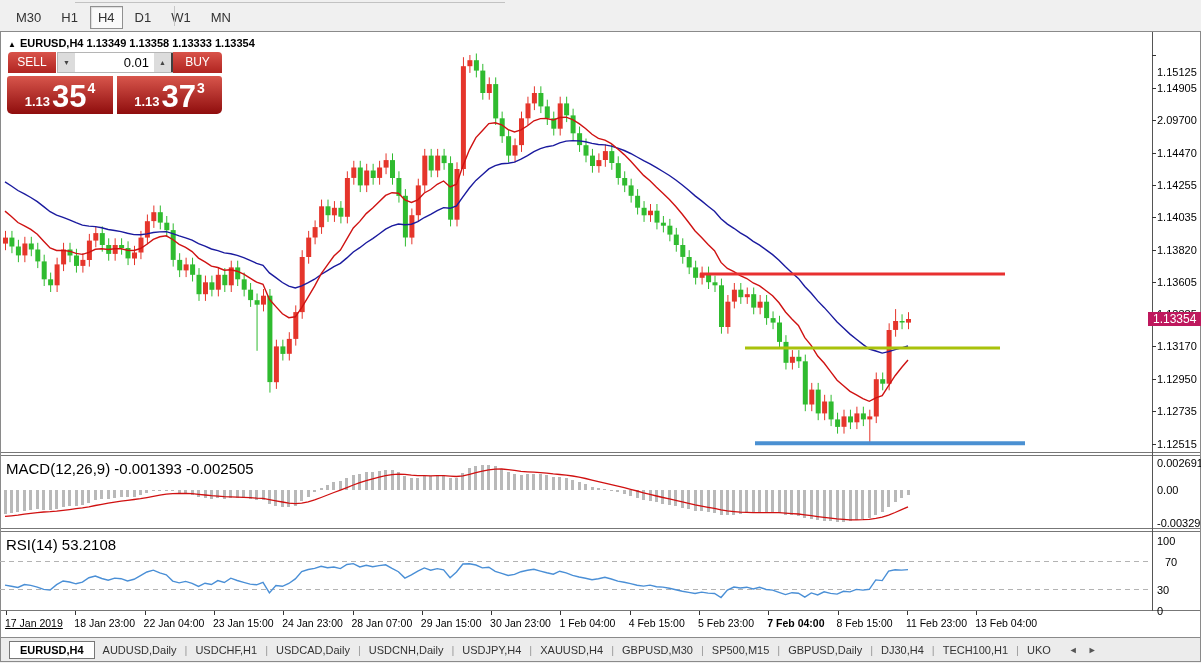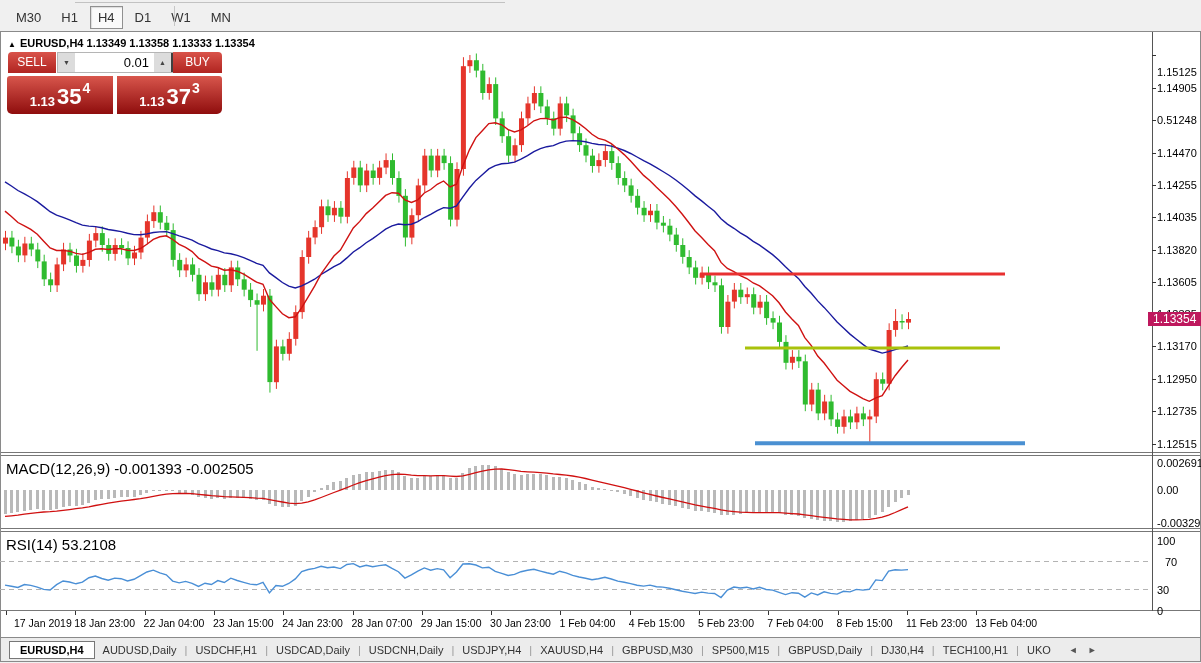--- a/index.html
+++ b/index.html
@@ -38,21 +38,21 @@
   .btn-sell,.btn-buy { position:absolute; top:0; height:21px; background:linear-gradient(#d9534a,#b02420); color:#fff; font-size:12px; text-align:center; line-height:21px; cursor:default; }
   .btn-sell { left:1px; width:48px; border-radius:4px 0 0 0; }
   .btn-buy { left:166px; width:49px; border-radius:0 4px 0 0; }
   .vol-wrap { position:absolute; left:50px; top:0; width:136px; height:21px; background:#404040; border:1px solid #b5b5b5; display:flex; }
   .spin { width:17px; height:19px; background:#dcdcdc; color:#444; font-size:7px; text-align:center; line-height:19px; cursor:default; }
   .vol-input { width:79px; height:19px; border:none; outline:none; text-align:right; font-size:13px; padding-right:5px; font-family:"Liberation Sans",sans-serif; }
   .price-panel { position:absolute; top:24px; height:38px; background:linear-gradient(#d8564c,#8f0d0d); color:#fff; display:flex; align-items:flex-end; justify-content:center; padding-bottom:2px; cursor:default; }
   .pp-sell { left:0; width:106px; border-radius:3px 0 0 5px; }
   .pp-buy { left:110px; width:105px; border-radius:0 3px 5px 0; }
   .pp-small { font-size:13px; font-weight:700; margin:0 2px 3px 0; }
-  .pp-big { font-size:22px; font-weight:700; line-height:30px; }
+  .pp-big { font-size:31px; font-weight:700; line-height:30px; }
   .pp-sup { font-size:14px; font-weight:700; margin:0 0 16px 1px; }
 
   
   .tab-bar { position:absolute; left:1px; top:637px; width:1199px; height:24px; background:#ececec; border-top:1px solid #8a8a8a; display:flex; align-items:center; padding-left:8px; overflow:hidden; }
   .chart-tab { font-size:11px; color:#333; padding:3px 8px; white-space:nowrap; cursor:default; }
   .chart-tab.active { background:#fff; border:1px solid #777; font-weight:700; color:#000; padding:2px 10px; }
   .tab-sep { color:#9a9a9a; font-size:11px; }
   .tab-arrows { margin-left:10px; font-size:9px; color:#555; letter-spacing:10px; white-space:nowrap; }
 
   svg { position:absolute; shape-rendering:crispEdges; }
@@ -548,21 +548,21 @@
       <span class="pp-sup">3</span>
     </div>
   </div>
 
   <div id="price-axis">
       <div class="px-tick" style="top: 55px;"></div>
       <div class="px-label" style="top: 66px;">1.15125</div>
       <div class="px-tick" style="top: 87.7893px;"></div>
       <div class="px-label" style="top: 81.7893px;">1.14905</div>
       <div class="px-tick" style="top: 119.833px;"></div>
-      <div class="px-label" style="top: 113.833px;">0.51248</div>
+      <div class="px-label" style="top: 113.833px;">2.09700</div>
       <div class="px-tick" style="top: 152.623px;"></div>
       <div class="px-label" style="top: 146.623px;">1.14470</div>
       <div class="px-tick" style="top: 184.667px;"></div>
       <div class="px-label" style="top: 178.667px;">1.14255</div>
       <div class="px-tick" style="top: 217.456px;"></div>
       <div class="px-label" style="top: 211.456px;">1.14035</div>
       <div class="px-tick" style="top: 249.5px;"></div>
       <div class="px-label" style="top: 243.5px;">1.13820</div>
       <div class="px-tick" style="top: 281.544px;"></div>
       <div class="px-label" style="top: 275.544px;">1.13605</div>
@@ -584,21 +584,21 @@
       <div class="px-label" style="top: 516.96px;">-0.003296</div>
     </div>
   <div id="rsi-axis">
       <div class="px-label" style="top: 534.7px;">100</div>
       <div class="px-label" style="top: 555.79px; margin-left: 8px;">70</div>
       <div class="px-label" style="top: 583.91px;">30</div>
       <div class="px-label" style="top: 605px;">0</div>
     </div>
   <div id="date-axis">
       <div class="date-tick" style="left: 6px;"></div>
-      <div class="date-label" style="left: 14px;">17 Jan 2019</div>
+      <div class="date-label" style="left: 5px; text-decoration: underline;">17 Jan 2019</div>
       <div class="date-tick" style="left: 75.3px;"></div>
       <div class="date-label" style="left: 74.3px;">18 Jan 23:00</div>
       <div class="date-tick" style="left: 144.6px;"></div>
       <div class="date-label" style="left: 143.6px;">22 Jan 04:00</div>
       <div class="date-tick" style="left: 213.9px;"></div>
       <div class="date-label" style="left: 212.9px;">23 Jan 15:00</div>
       <div class="date-tick" style="left: 283.2px;"></div>
       <div class="date-label" style="left: 282.2px;">24 Jan 23:00</div>
       <div class="date-tick" style="left: 352.5px;"></div>
       <div class="date-label" style="left: 351.5px;">28 Jan 07:00</div>
@@ -606,21 +606,21 @@
       <div class="date-label" style="left: 420.8px;">29 Jan 15:00</div>
       <div class="date-tick" style="left: 491.1px;"></div>
       <div class="date-label" style="left: 490.1px;">30 Jan 23:00</div>
       <div class="date-tick" style="left: 560.4px;"></div>
       <div class="date-label" style="left: 559.4px;">1 Feb 04:00</div>
       <div class="date-tick" style="left: 629.7px;"></div>
       <div class="date-label" style="left: 628.7px;">4 Feb 15:00</div>
       <div class="date-tick" style="left: 699px;"></div>
       <div class="date-label" style="left: 698px;">5 Feb 23:00</div>
       <div class="date-tick" style="left: 768.3px;"></div>
-      <div class="date-label" style="left: 767.3px;">7 Feb 04:00</div>
+      <div class="date-label" style="left: 767.3px; font-weight: bold;">7 Feb 04:00</div>
       <div class="date-tick" style="left: 837.6px;"></div>
       <div class="date-label" style="left: 836.6px;">8 Feb 15:00</div>
       <div class="date-tick" style="left: 906.9px;"></div>
       <div class="date-label" style="left: 905.9px;">11 Feb 23:00</div>
       <div class="date-tick" style="left: 976.2px;"></div>
       <div class="date-label" style="left: 975.2px;">13 Feb 04:00</div>
     </div>
 
   <div class="tab-bar" id="tab-bar">
       <div class="chart-tab active">EURUSD,H4</div>

